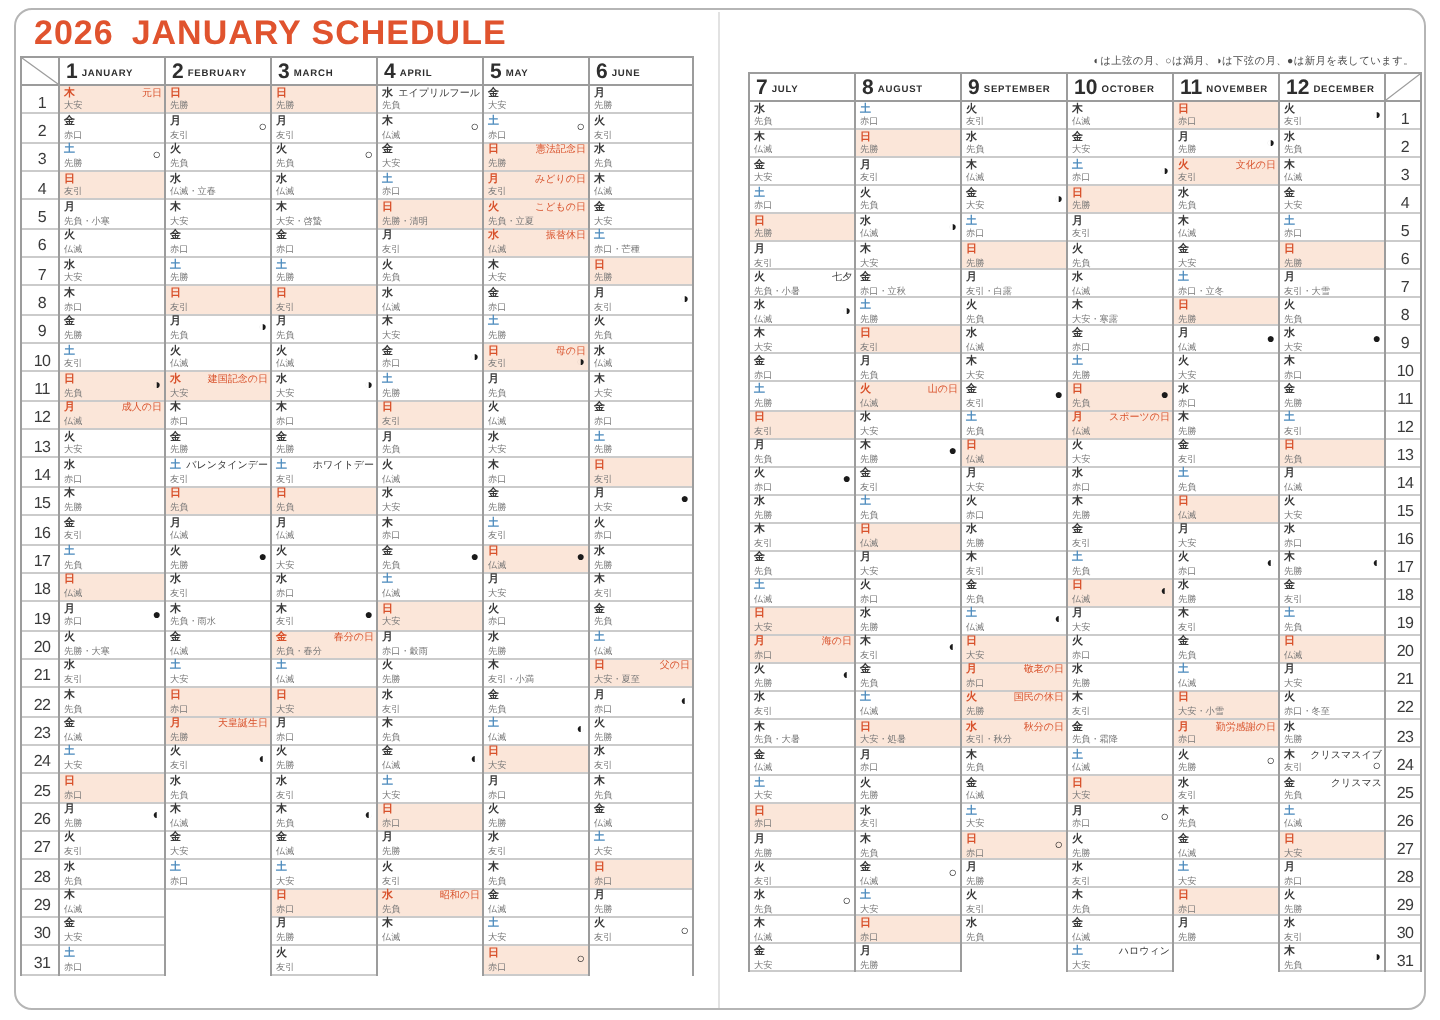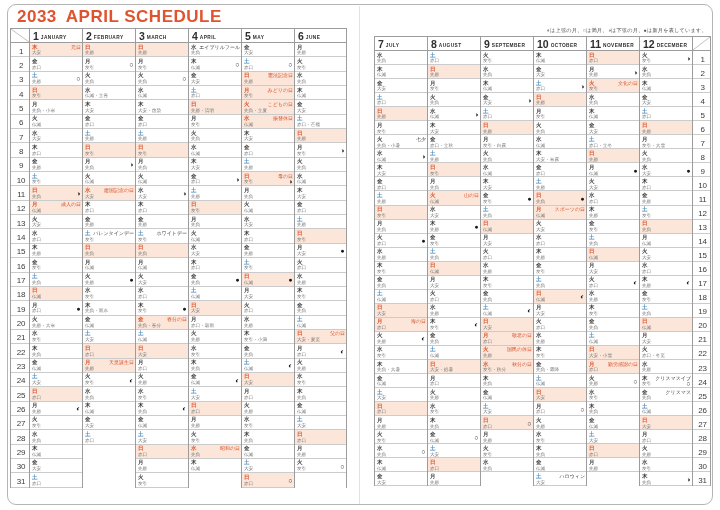--- a/index.html
+++ b/index.html
@@ -43,21 +43,21 @@
   .rnum{display:block;text-align:center;font-size:8px;color:#3a3a3a;
         line-height:var(--rh);letter-spacing:-0.3px;}
 </style>
 </head>
 <body>
 
 <div class="frame"></div>
 <div class="fold"></div>
 
 <div class="titlebar">
-  <span class="yr">2033</span><span>APRIL SCHEDULE</span>
+  <span class="yr">2026</span><span>JANUARY SCHEDULE</span>
 </div>
 
 <div class="legend">◐は上弦の月、○は満月、◑は下弦の月、●は新月を表しています。</div>
 
 <div id="page-left" class="page left">
     <div class="railcol">
       <div class="mh diag">
         <svg viewBox="0 0 19 15" preserveAspectRatio="none">
           <line x1="0" y1="0" x2="19" y2="15" stroke="#9c9c9c" stroke-width="0.7"></line>
         </svg>

